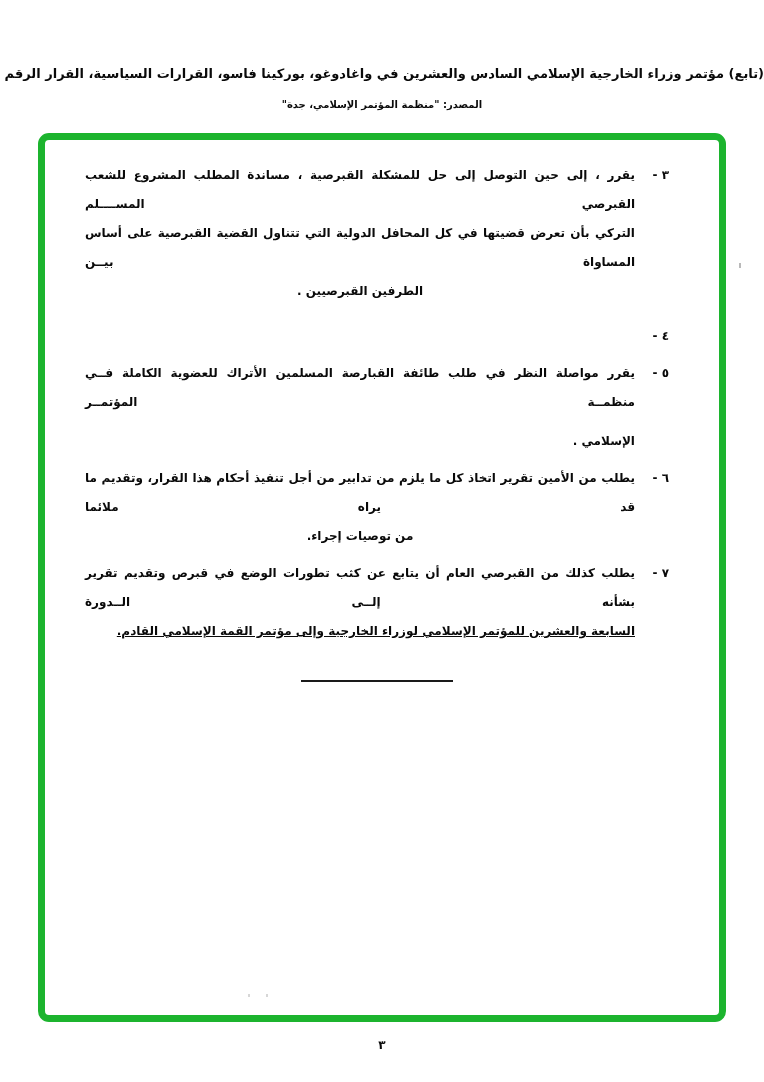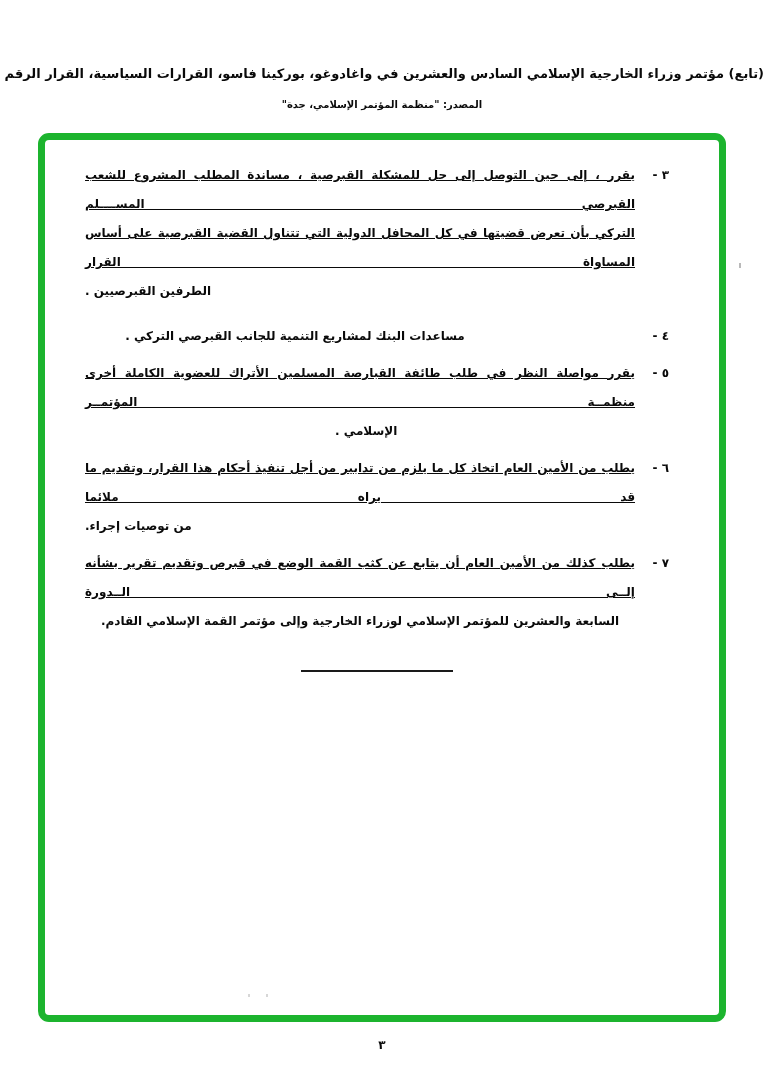--- a/index.html
+++ b/index.html
@@ -47,25 +47,25 @@
     line-height: 29px;
   }
   .item.gap-lg { margin-bottom: 16px; }
   .num {
     flex: 0 0 34px;
     text-align: right;
     white-space: nowrap;
   }
   .body { flex: 1 1 auto; min-width: 0; }
   .line { display: block; }
-  .jl { text-align: justify; text-align-last: justify; text-decoration: underline; }
-  .last-left { text-align: left; }
-  .last-center { text-align: center; }
+  .jl { text-align: justify; text-align-last: justify; }
+  .last-left { text-align: center; }
+  .last-center { text-align: right; text-decoration: underline; }
   .shiftL { text-align: center; margin-right: 130px; }
-  .shiftR { text-align: left; margin-left: 250px; }
+  .shiftR { text-align: right; margin-left: 250px; margin-top: 10px; }
   .lead { font-weight: bold; }
 
   .divider {
     width: 152px; height: 2px;
     background: #1a1a1a;
     margin: 34px auto 0 auto;
   }
 
   .page-number {
     position: absolute; top: 1038px; left: 0; right: 0;
@@ -91,52 +91,51 @@
 
   <div class="hdr-title">(تابع) مؤتمر وزراء الخارجية الإسلامي السادس والعشرين في واغادوغو، بوركينا فاسو، القرارات السياسية، القرار الرقم ٢٦/١٨-س</div>
   <div class="hdr-source">المصدر:  "منظمة المؤتمر الإسلامي، جدة"</div>
 
   <div class="green-box">
 
     <div class="item gap-lg">
       <div class="num">٣ -</div>
       <div class="body">
         <div class="line jl"><b class="lead">يقرر</b><span> ، إلى حين التوصل إلى حل للمشكلة القبرصية ، مساندة المطلب المشروع للشعب القبرصي المســــلم</span></div>
-        <div class="line jl">التركي بأن تعرض قضيتها في كل المحافل الدولية التي تتناول القضية القبرصية على أساس المساواة القرار</div>
+        <div class="line jl">التركي بأن تعرض قضيتها في كل المحافل الدولية التي تتناول القضية القبرصية على أساس المساواة بيــن</div>
         <div class="line last-left">الطرفين القبرصيين .</div>
       </div>
     </div>
 
     <div class="item">
       <div class="num">٤ -</div>
       <div class="body">
-        <div class="line shiftL">مساعدات البنك لمشاريع التنمية للجانب القبرصي التركي .</div>
       </div>
     </div>
 
     <div class="item">
       <div class="num">٥ -</div>
       <div class="body">
-        <div class="line jl"><b class="lead">يقرر</b><span> مواصلة النظر في طلب طائفة القبارصة المسلمين الأتراك للعضوية الكاملة أخرى منظمــة المؤتمــر</span></div>
+        <div class="line jl"><b class="lead">يقرر</b><span> مواصلة النظر في طلب طائفة القبارصة المسلمين الأتراك للعضوية الكاملة فــي منظمــة المؤتمــر</span></div>
         <div class="line shiftR">الإسلامي .</div>
       </div>
     </div>
 
     <div class="item">
       <div class="num">٦ -</div>
       <div class="body">
-        <div class="line jl"><b class="lead">يطلب</b><span> من الأمين العام اتخاذ كل ما يلزم من تدابير من أجل تنفيذ أحكام هذا القرار، وتقديم ما قد يراه ملائما</span></div>
+        <div class="line jl"><b class="lead">يطلب</b><span> من الأمين تقرير اتخاذ كل ما يلزم من تدابير من أجل تنفيذ أحكام هذا القرار، وتقديم ما قد يراه ملائما</span></div>
         <div class="line last-left">من توصيات إجراء.</div>
       </div>
     </div>
 
     <div class="item">
       <div class="num">٧ -</div>
       <div class="body">
-        <div class="line jl"><b class="lead">يطلب</b><span> كذلك من الأمين العام أن يتابع عن كثب القمة الوضع في قبرص وتقديم تقرير بشأنه إلــى الــدورة</span></div>
+        <div class="line jl"><b class="lead">يطلب</b><span> كذلك من القبرصي العام أن يتابع عن كثب تطورات الوضع في قبرص وتقديم تقرير بشأنه إلــى الــدورة</span></div>
         <div class="line last-center">السابعة والعشرين للمؤتمر الإسلامي لوزراء الخارجية وإلى مؤتمر القمة الإسلامي القادم.</div>
       </div>
     </div>
 
     <div class="divider"></div>
   </div>
 
   <div class="noise-tick"></div>
   <div class="noise-dots"></div>
 

